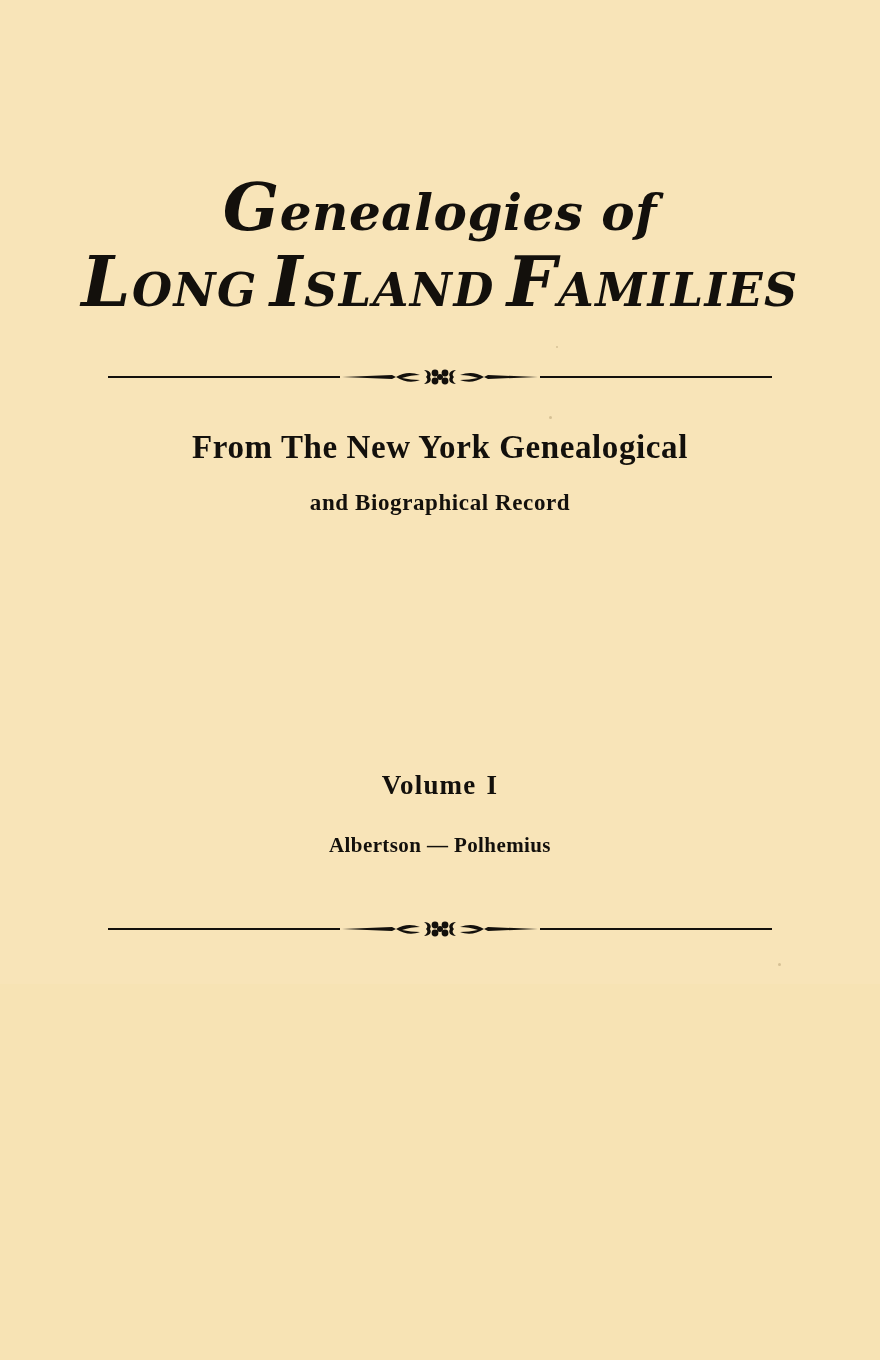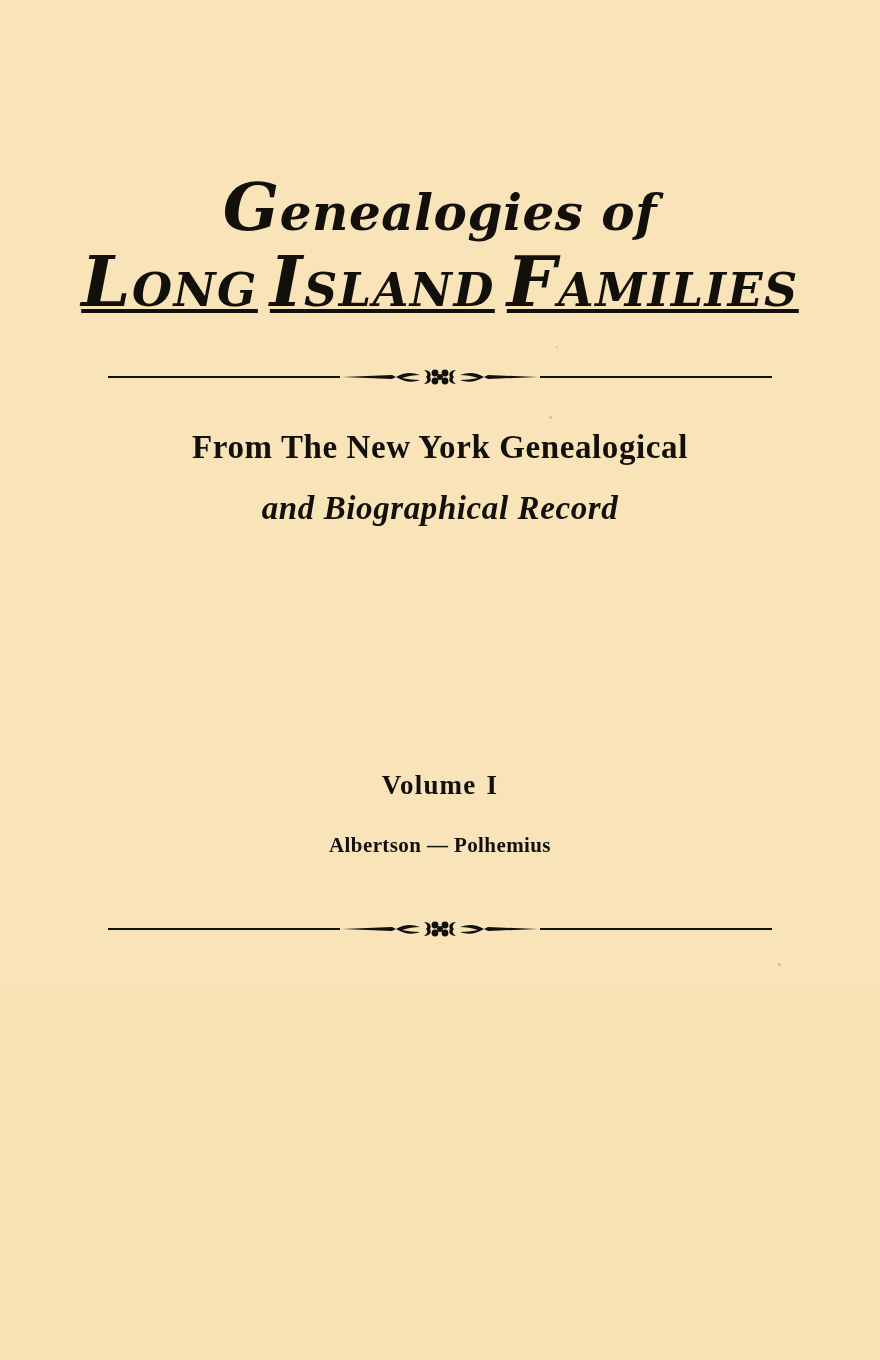--- a/index.html
+++ b/index.html
@@ -49,21 +49,20 @@
   .title-line2 {
     margin-top: 12px;
     font-family: "DejaVu Serif", serif;
     font-style: italic;
     font-weight: 700;
     font-size: 46px;
     letter-spacing: 1.5px;
     line-height: 1.05;
     color: #13100c;
     white-space: nowrap;
-    text-decoration: underline;
   }
   .title-line2 .cap {
     font-size: 70px;
     line-height: 0.9;
   }
   .title-line2 .word { margin: 0 6px; }
 
   
   .ornament {
     position: absolute;
@@ -105,23 +104,22 @@
     font-family: "Liberation Serif", serif;
     font-weight: 700;
     color: #13100c;
   }
   .source .s1 {
     font-size: 33px;
     letter-spacing: 0.6px;
   }
   .source .s2 {
     margin-top: 24px;
-    font-size: 33px;
+    font-size: 23px;
     letter-spacing: 0.6px;
-    font-style: italic;
   }
   #source-block { top: 429px; }
 
   
   .volume-block {
     position: absolute;
     left: 0;
     width: 880px;
     text-align: center;
     color: #13100c;

